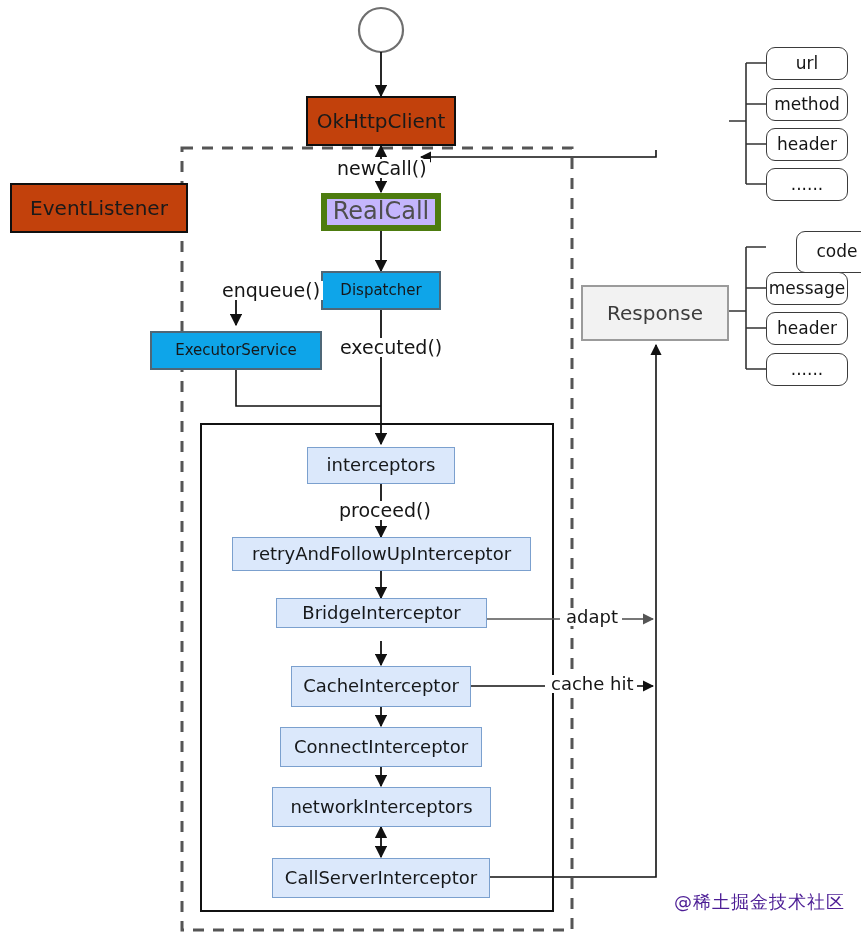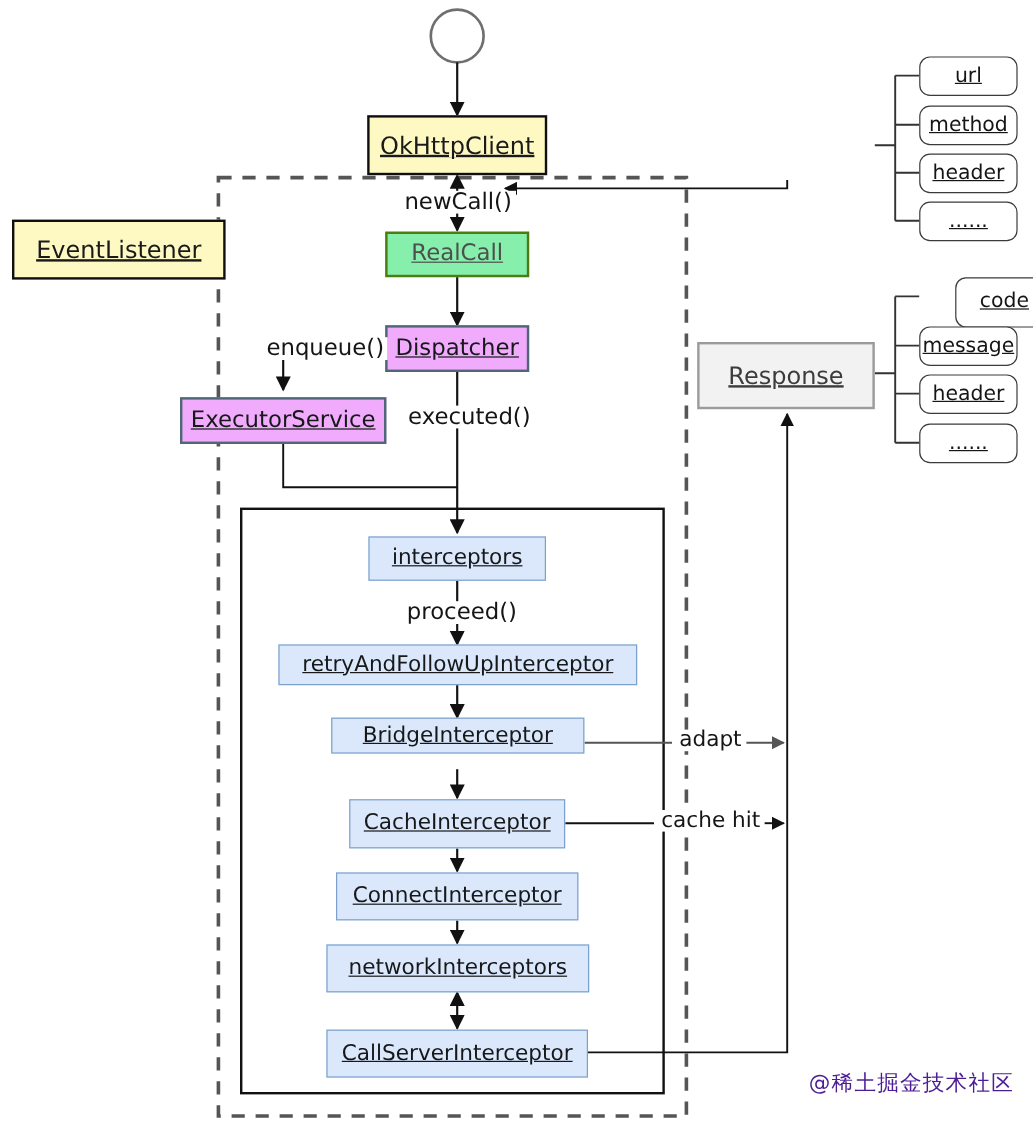--- a/index.html
+++ b/index.html
@@ -27,39 +27,38 @@
     position: absolute;
     box-sizing: border-box;
     display: flex;
     align-items: center;
     justify-content: center;
     text-align: center;
     line-height: 1.05;
     color: #1a1a1a;
     font-family: "DejaVu Sans", sans-serif;
     white-space: nowrap;
-    text-decoration: underline;
   }
   
   .n-strong {              
-    background: #fef9c3;
+    background: #c2410c;
     border: 2.5px solid #0f0f0f;
     font-size: 20px;
   }
   .n-grey {                
-    background: #86efac;
-    border: 2px solid #4d7c0f;
+    background: #c4b5fd;
+    border: 6px solid #4d7c0f;
     color: #4e4e4e;
-    font-size: 19px;
+    font-size: 24px;
   }
   .n-slate {               
-    background: #f0abfc;
+    background: #0ea5e9;
     border: 2px solid #4f6777;
     color: #16181a;
-    font-size: 19px;
+    font-size: 15px;
   }
   .n-blue {                
     background: #dbe8fb;
     border: 1.6px solid #7ba0ce;
     color: #16181a;
     font-size: 18px;
   }
   .n-panel {               
     background: #f2f2f2;
     border: 2px solid #9b9b9b;

